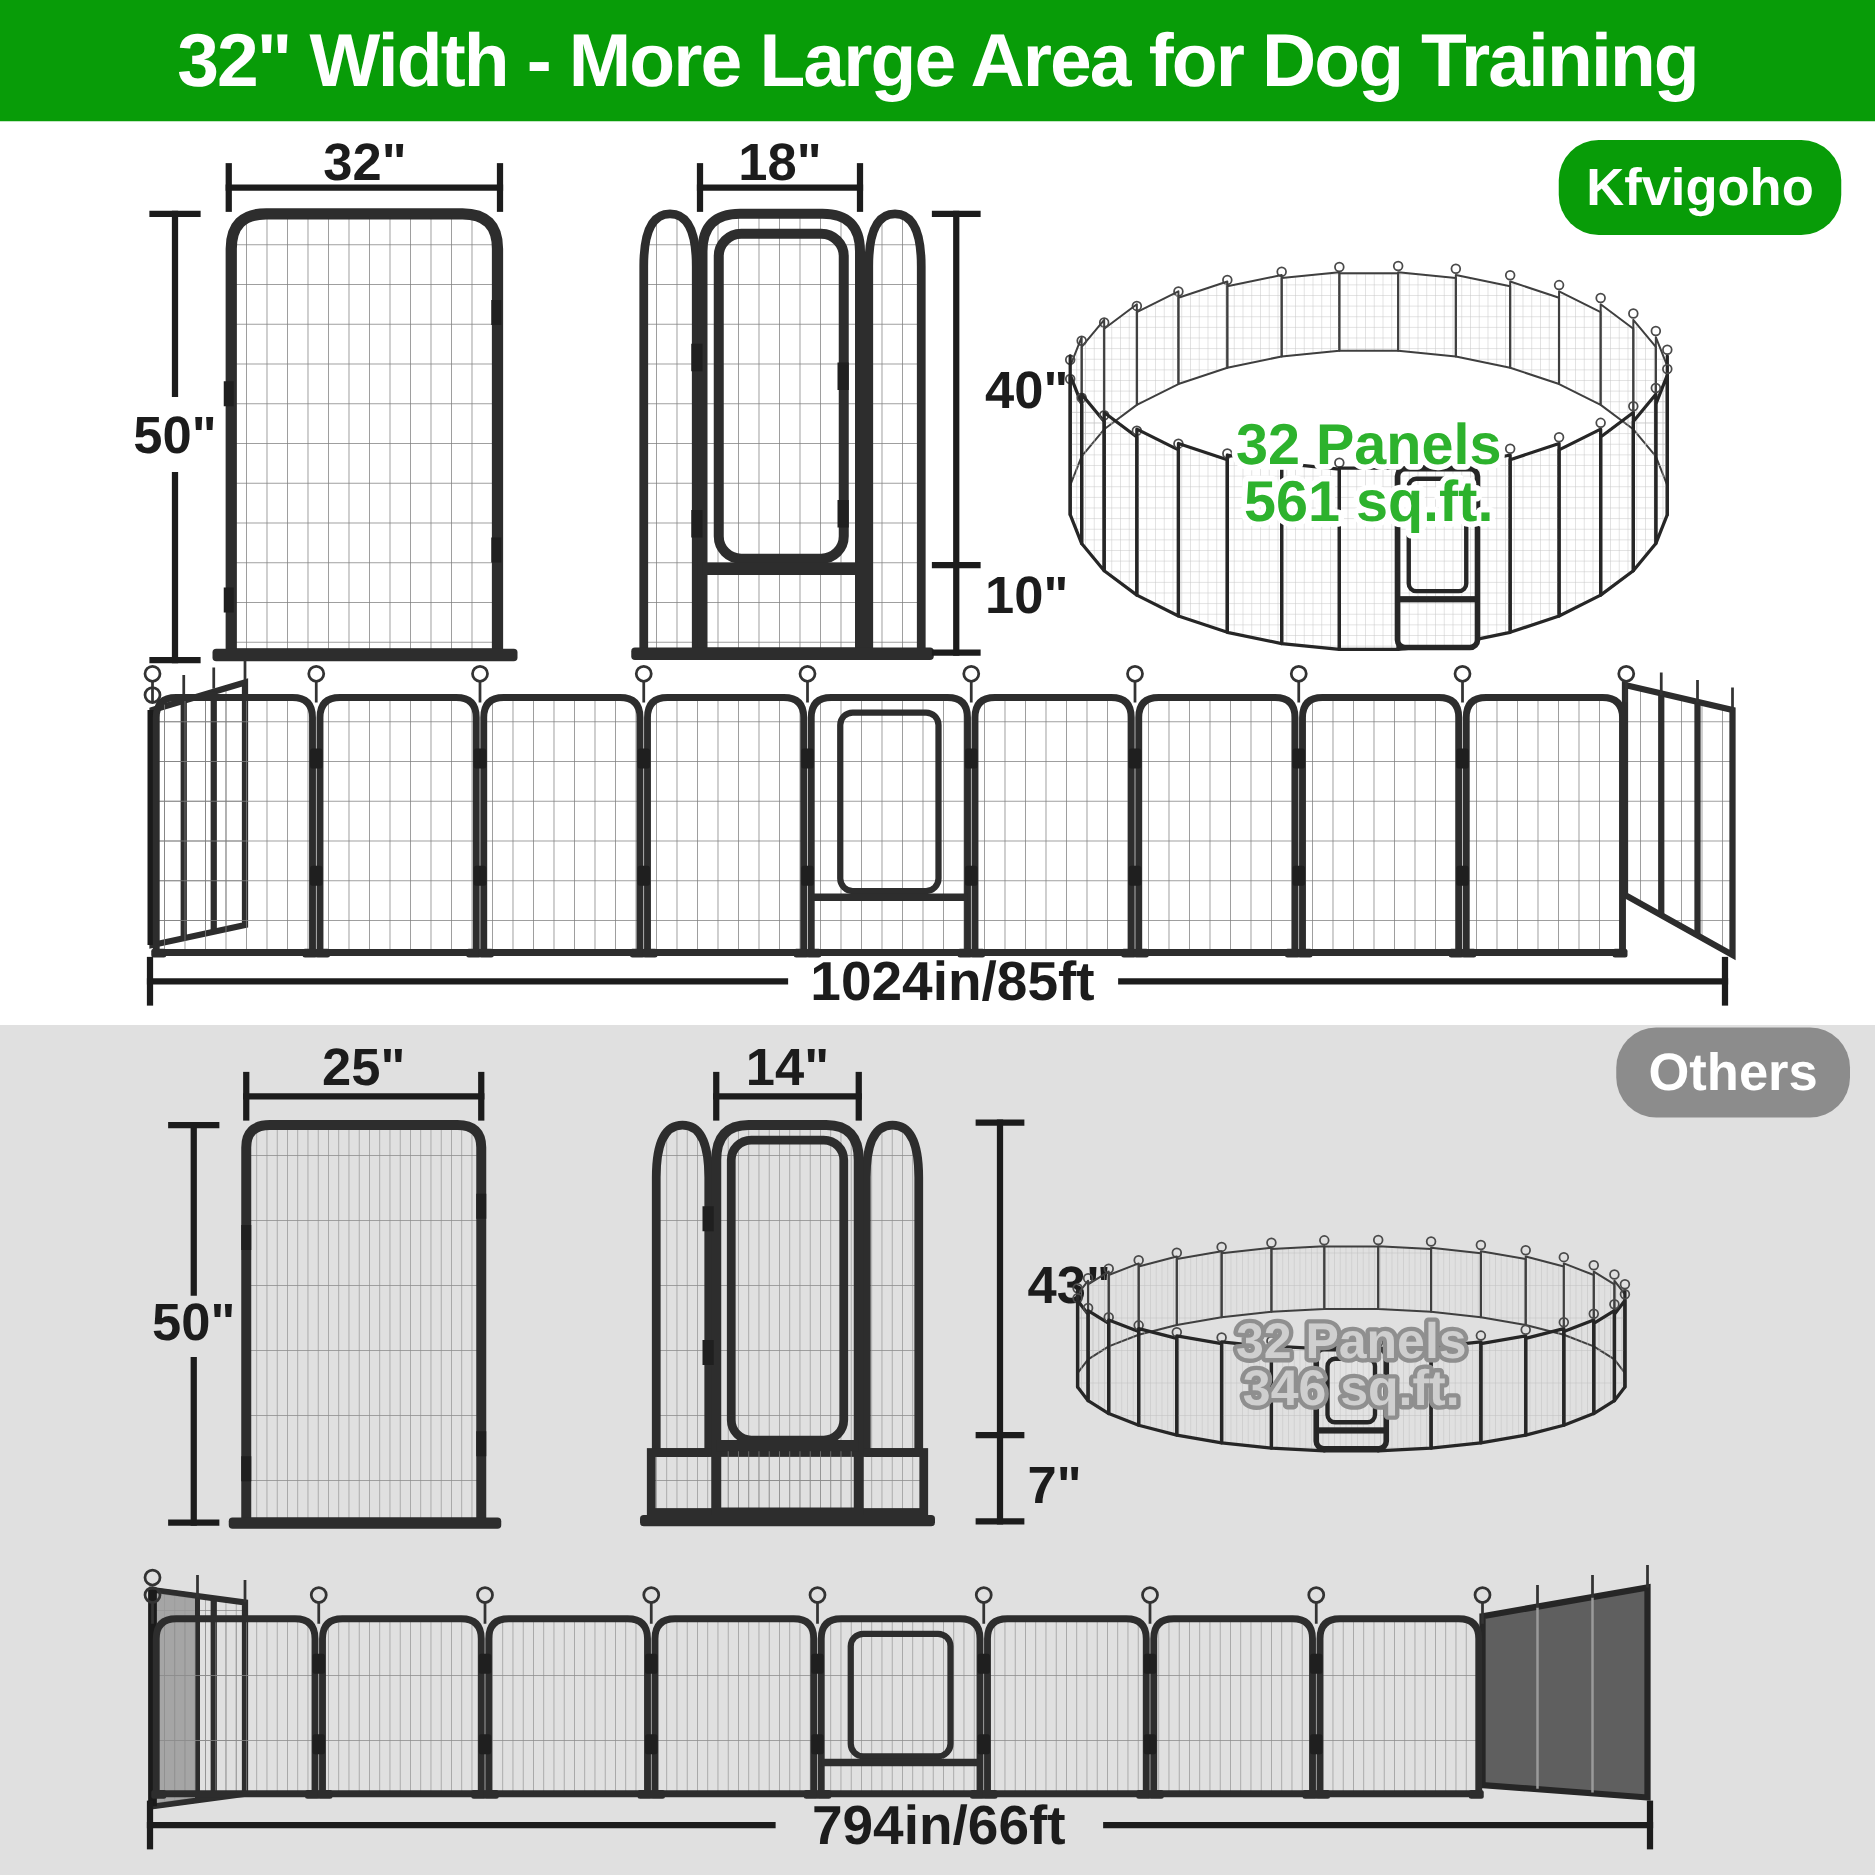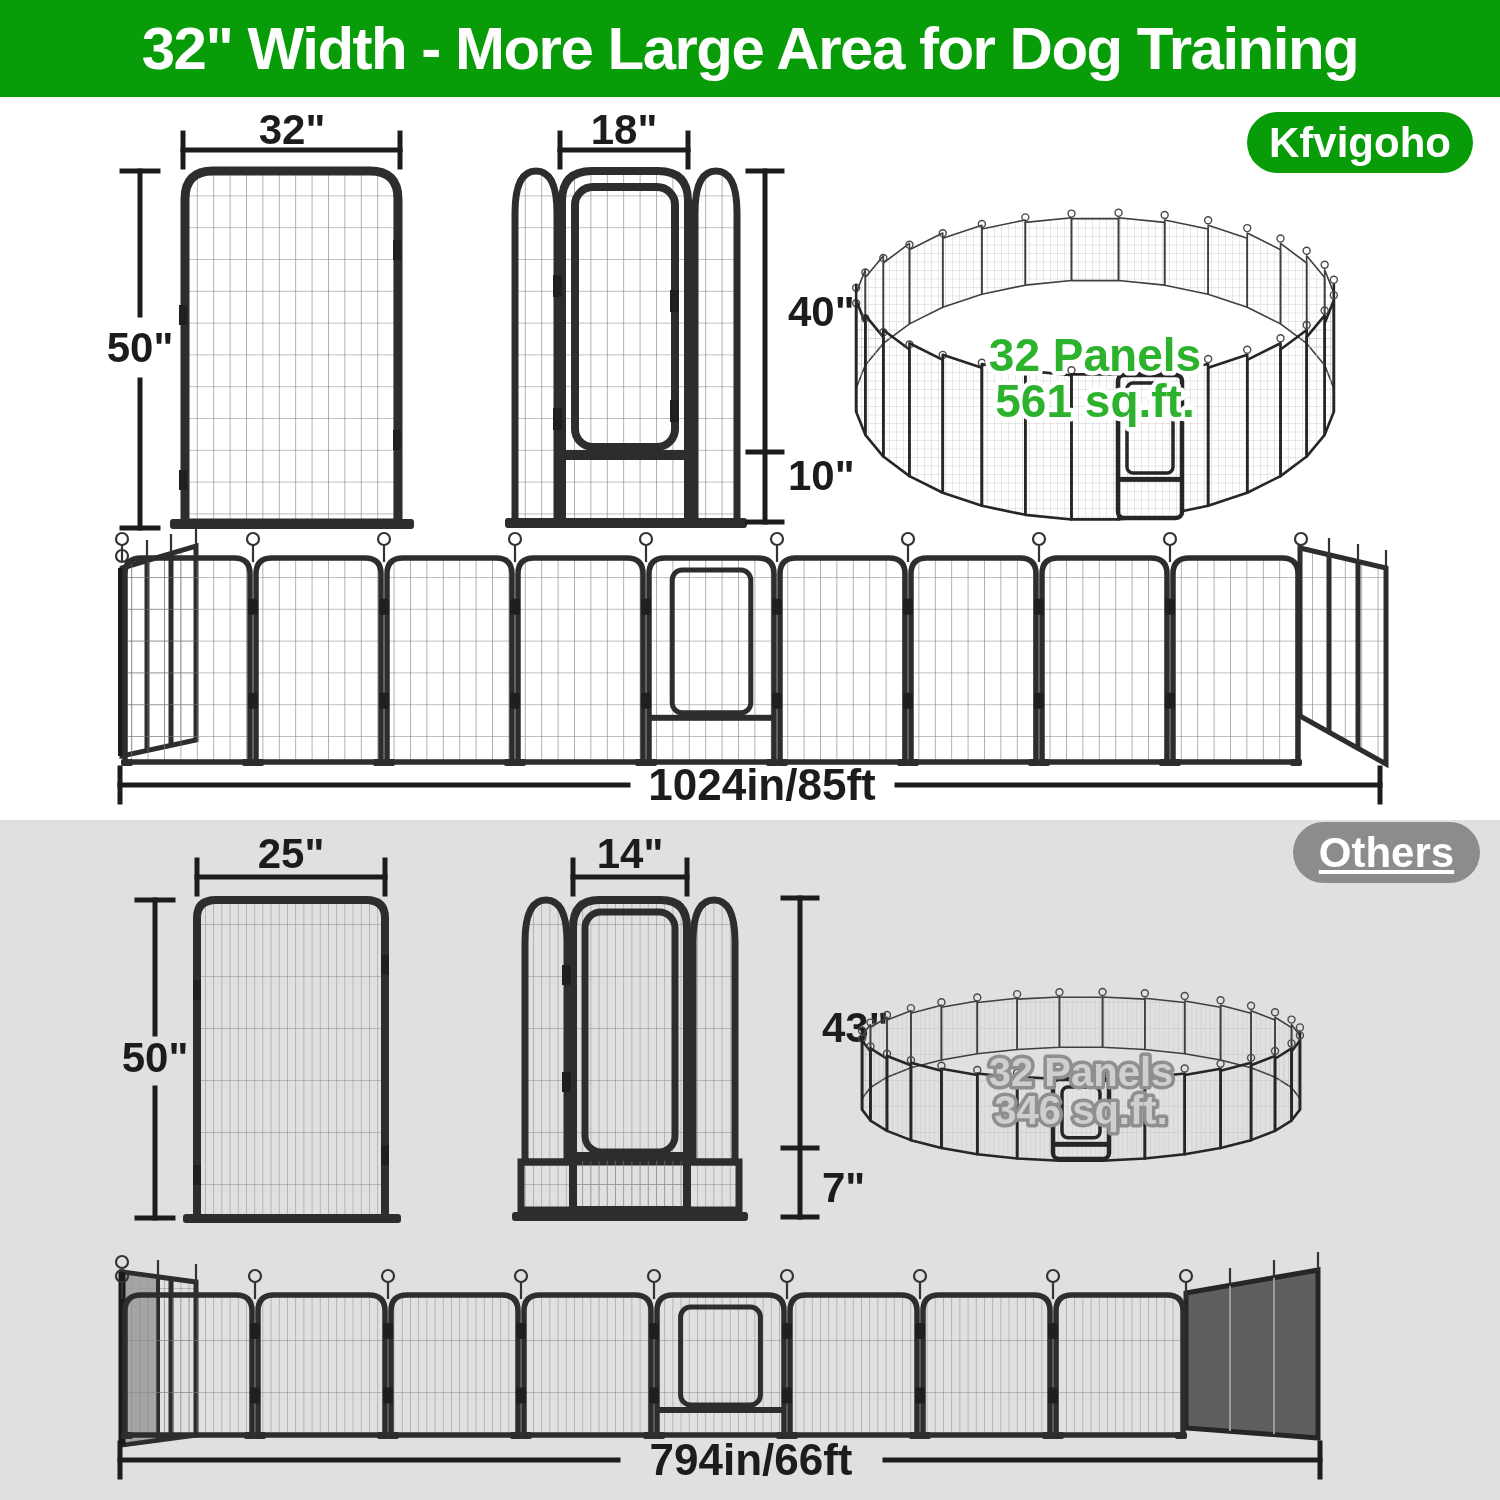--- a/index.html
+++ b/index.html
@@ -4,22 +4,22 @@
 <style>
   html,body{margin:0;padding:0;background:#fff;}
   .stage{position:relative;width:1500px;height:1500px;background:#fff;overflow:hidden;
          font-family:"Liberation Sans",sans-serif;}
   .banner{position:absolute;top:0;left:0;width:1500px;height:97px;background:var(--brand_green);
           display:flex;align-items:center;justify-content:center;}
   .banner-text{color:#fff;font-weight:700;font-size:60px;letter-spacing:-1.5px;white-space:nowrap;}
   .sec-bottom{position:absolute;top:820px;left:0;width:1500px;height:680px;background:var(--section_gray);}
   .pill{position:absolute;display:flex;align-items:center;justify-content:center;
         border-radius:32px;color:#fff;font-weight:700;font-size:42px;}
-  .pill-green{left:1247px;top:112px;width:226px;height:61px;background:var(--brand_green);align-items:center;}
-  .pill-gray{left:1293px;top:822px;width:187px;height:61px;background:var(--others_gray);text-decoration:underline;}
+  .pill-green{left:1247px;top:112px;width:226px;height:76px;background:var(--brand_green);align-items:center;}
+  .pill-gray{left:1293px;top:822px;width:187px;height:72px;background:var(--others_gray);}
   svg{position:absolute;left:0;}
   .dl{stroke:var(--ink);stroke-width:5;stroke-linecap:square;}
   .dt{font:700 42px "Liberation Sans",sans-serif;fill:var(--ink);}
   .dt2{font:700 44px "Liberation Sans",sans-serif;fill:var(--ink);}
   .rg{font:700 46px "Liberation Sans",sans-serif;fill:var(--ring_green);stroke:#fff;stroke-width:9px;
       paint-order:stroke;stroke-linejoin:round;text-anchor:middle;}
   .rb{font:700 40px "Liberation Sans",sans-serif;fill:var(--ring_gray_fill);stroke:var(--ring_gray_outline);
       stroke-width:7px;paint-order:stroke;stroke-linejoin:round;text-anchor:middle;}
 </style>
 </head>

